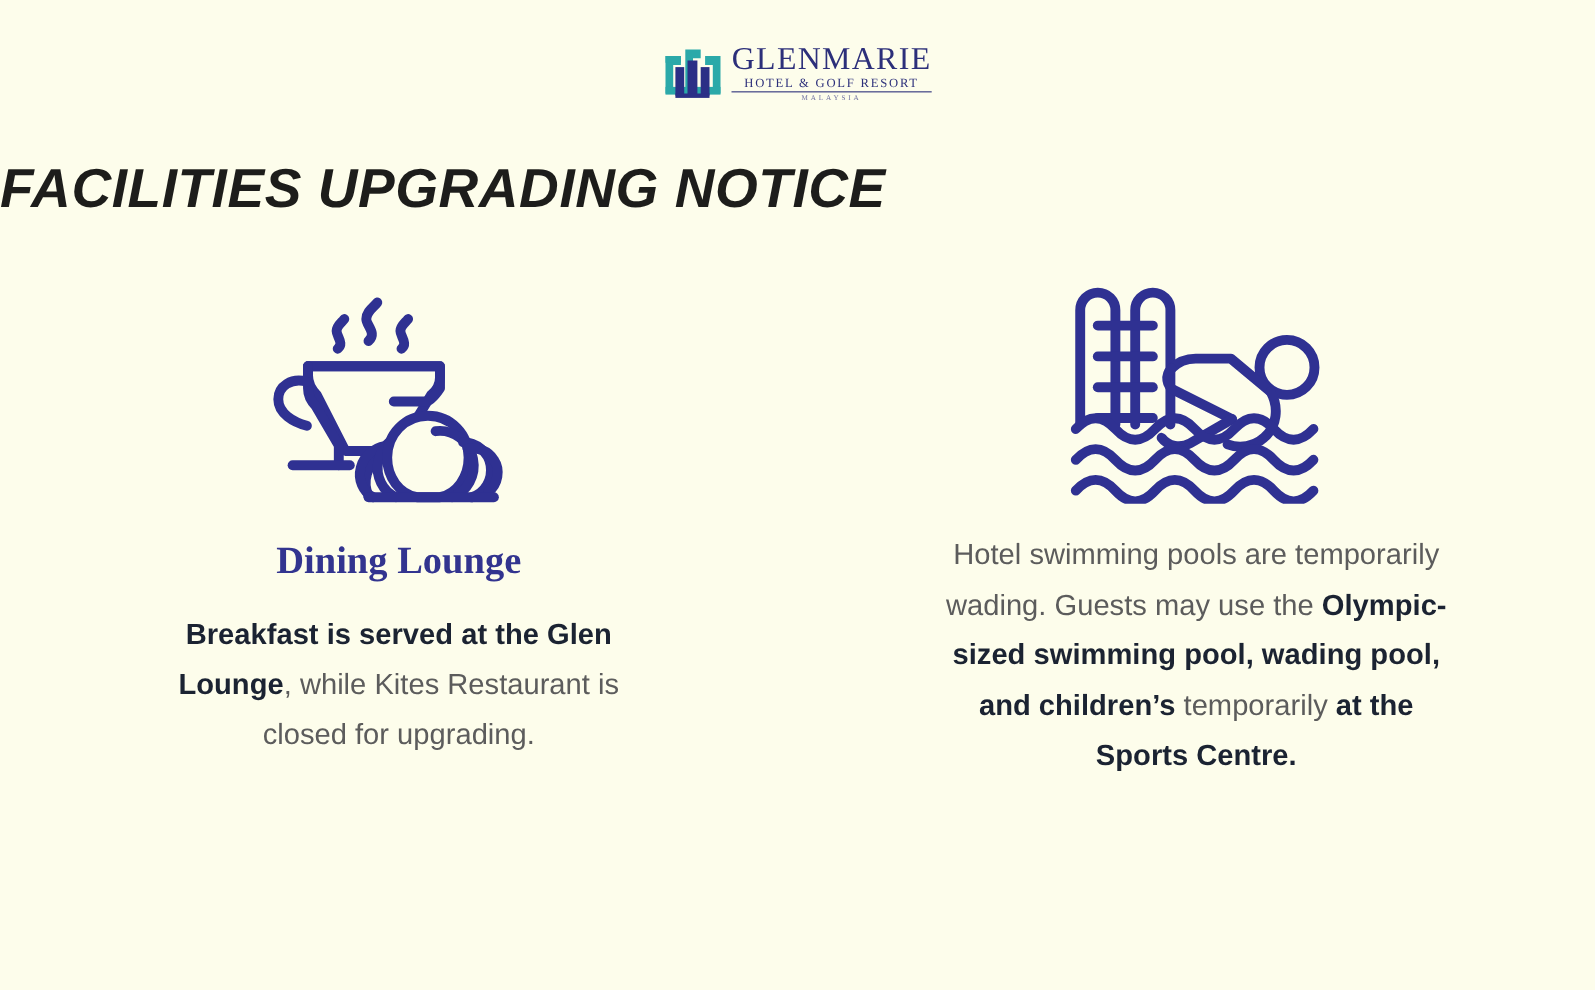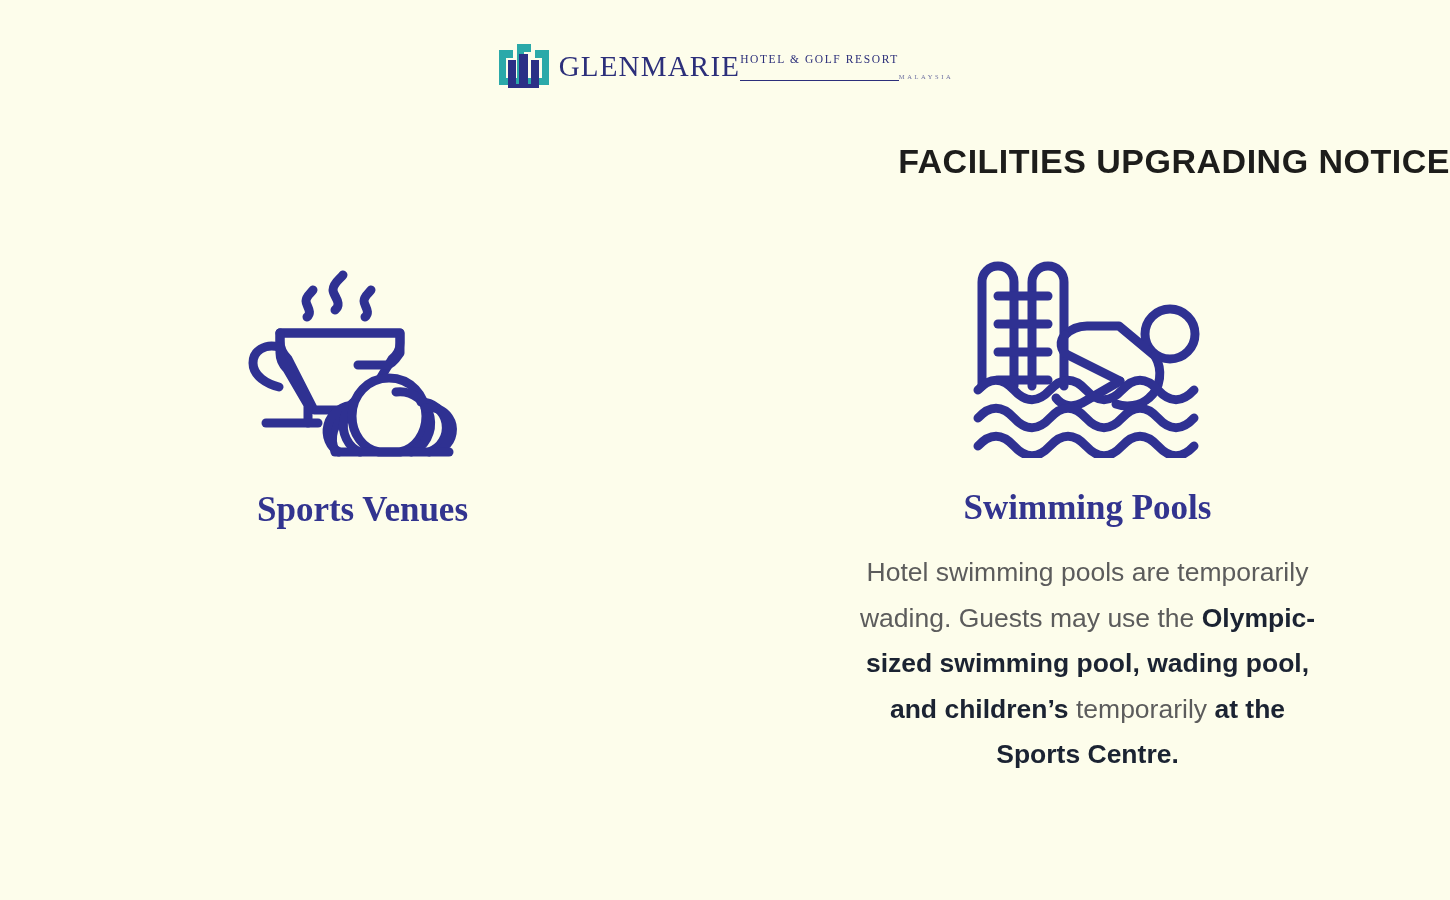--- a/index.html
+++ b/index.html
@@ -16,60 +16,61 @@
     position:absolute;
     left:0; right:0; top:40px;
     display:flex;
     justify-content:center;
     align-items:center;
     gap:8px;
   }
   #logo-mark { display:block; }
   #logo-wordmark {
     display:flex;
-    flex-direction:row;
-    align-items:flex-end;
+    flex-direction:column;
+    align-items:center;
     line-height:1;
   }
   #logo-name {
     font-family:"Liberation Serif", serif;
     font-size:29px;
     letter-spacing:1.2px;
     color:#2c2f7a;
     font-weight:400;
   }
   #logo-sub {
     font-family:"Liberation Serif", serif;
     font-size:11.5px;
     letter-spacing:1.6px;
     color:#2c2f7a;
     margin-top:2px;
-    padding-bottom:14px;
+    padding-bottom:0;
     border-bottom:1.2px solid #2c2f7a;
     width:100%;
     text-align:center;
   }
   #logo-country {
     font-family:"Liberation Serif", serif;
     font-size:6.5px;
     letter-spacing:2.6px;
     color:#6d6fa0;
     margin-top:3px;
   }
 
   
   #page-title {
     position:absolute;
     top:142px; left:0; right:0;
-    text-align:right;
-    font-size:34px;
+    text-align:left;
+    font-size:50px;
     font-weight:bold;
     color:#1d1d1b;
     letter-spacing:0.5px;
     font-family:"Liberation Sans", sans-serif;
+    font-style:italic;
   }
 
   
   #facility-columns {
     position:absolute;
     top:255px; left:0; right:0;
     display:flex;
   }
   .facility-col {
     width:50%;
@@ -149,21 +150,22 @@
         <path d="M100 197 c-9 -5 -14 -16 -11 -27 c3 -12 15 -20 27 -20 c6 0 11 2 15 5"></path>
         <path d="M121 197 c-12 -5 -19 -19 -16 -33 c3 -15 17 -26 33 -26 c17 0 31 11 34 27"></path>
         <path d="M140 197 c-16 -3 -27 -18 -27 -36 c0 -21 16 -38 37 -38 c21 0 37 17 37 38
                  c0 18 -11 33 -26 36 Z" fill="#fdfdeb"></path>
         <path d="M172 197 c14 -5 22 -20 19 -35 c-3 -16 -18 -27 -34 -25"></path>
         <path d="M190 197 c12 -4 19 -16 17 -29 c-2 -12 -13 -21 -25 -21"></path>
         <path d="M205 192 c9 -7 11 -20 5 -29 c-5 -8 -15 -12 -24 -10"></path>
         <path d="M96 197 H210"></path>
       </svg>
     </div>
-    <div class="facility-heading">Sports Venues</div>
+    <div class="facility-heading">Dining Lounge</div>
+    <div class="facility-body"><b>Breakfast is served at the Glen Lounge</b><span>, while Kites Restaurant is closed for upgrading.</span></div>
   </div>
 
   <div class="facility-col" id="col-pools">
     <div class="facility-icon">
       <svg width="248" height="200" viewBox="0 0 248 200" fill="none" stroke="#2f3192" stroke-width="9" stroke-linecap="round" stroke-linejoin="round">
 
         <path d="M18 128 V24 c0 -9 7 -16 16 -16 c9 0 16 7 16 16 V128"></path>
         <path d="M68 128 V24 c0 -9 7 -16 16 -16 c9 0 16 7 16 16 V128"></path>
 
         <path d="M34 38 H84"></path>
@@ -179,17 +181,16 @@
         <path d="M191 98 c8 14 6 32 -6 42 c-9 8 -22 10 -33 6"></path>
 
         <path d="M14 132 c12 -13 24 -13 36 0 c12 13 24 13 36 0 c12 -13 24 -13 36 0
                  c12 13 24 13 36 0 c12 -13 24 -13 36 0 c12 13 24 13 36 0"></path>
         <path d="M14 160 c12 -13 24 -13 36 0 c12 13 24 13 36 0 c12 -13 24 -13 36 0
                  c12 13 24 13 36 0 c12 -13 24 -13 36 0 c12 13 24 13 36 0"></path>
         <path d="M14 188 c12 -13 24 -13 36 0 c12 13 24 13 36 0 c12 -13 24 -13 36 0
                  c12 13 24 13 36 0 c12 -13 24 -13 36 0 c12 13 24 13 36 0"></path>
       </svg>
     </div>
-    <div class="facility-heading">Swimming Pools</div>
     <div class="facility-body"><span>Hotel swimming pools are temporarily wading. Guests may use the </span><b>Olympic-sized swimming pool, wading pool, and children’s</b><span> temporarily </span><b>at the Sports Centre.</b></div>
   </div>
 
 </div>
 
 </body></html>

